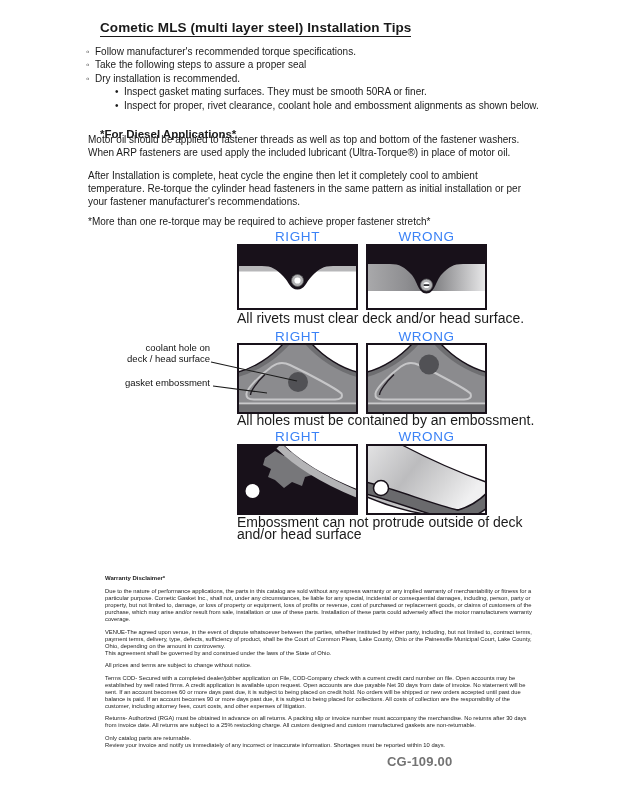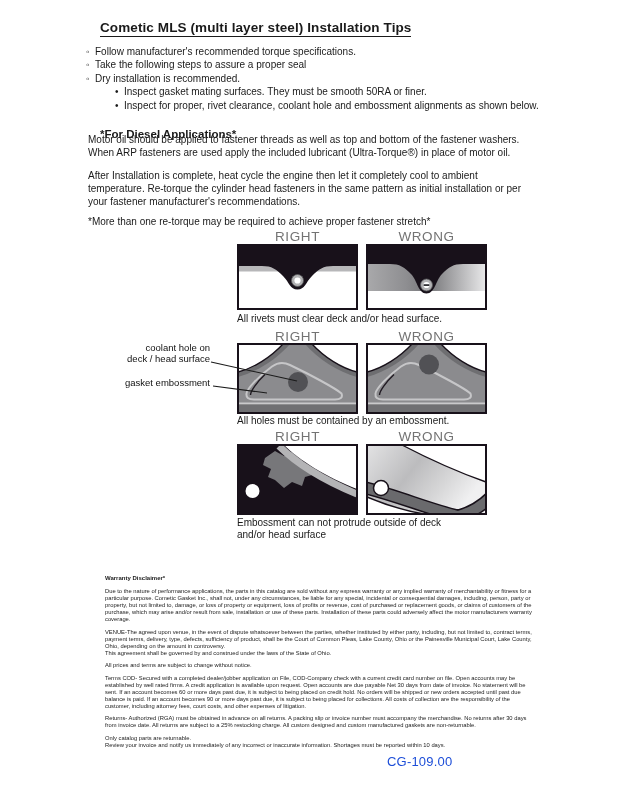--- a/index.html
+++ b/index.html
@@ -15,40 +15,40 @@
   .marker{width:9px;flex:0 0 9px;}
   .bullet-row.lvl1 .marker::before{content:"◦";font-size:10px;}
   .bullet-row.lvl2 .marker::before{content:"•";font-size:10px;}
 
   .diesel-heading{position:absolute;left:88px;top:116px;margin:12px;font-size:11.5px;font-weight:bold;}
   .body-para{position:absolute;left:88px;margin:0;width:440px;font-size:10px;line-height:13px;white-space:pre-line;}
   .p1{top:133px;}
   .p2{top:169px;}
   .p3{top:196px;margin-top:19px;}
 
-  .dg-label{position:absolute;width:121px;text-align:center;font-size:13.5px;letter-spacing:0.6px;color:#737373;}
+  .dg-label{position:absolute;width:121px;text-align:center;font-size:13.5px;letter-spacing:0.6px;color:#3b82f6;}
   .dg-box{position:absolute;width:121px;}
   .dg-box svg{display:block;width:121px;}
-  .dg-caption{position:absolute;left:237px;font-size:10px;line-height:11.5px;white-space:pre-line;}
+  .dg-caption{position:absolute;left:237px;font-size:14px;line-height:11.5px;white-space:pre-line;}
 
   .r1-label{top:229px;} .r1-box{top:244px;height:66px;} .r1-cap{top:313px;}
   .r2-label{top:329px;} .r2-box{top:343px;height:71px;} .r2-cap{top:415px;text-align:right;}
   .r3-label{top:429px;} .r3-box{top:444px;height:71px;} .r3-cap{top:517px;}
   .col-right{left:237px;} .col-wrong{left:366px;}
 
   .annotation{position:absolute;left:56px;width:154px;text-align:right;font-size:9.5px;
               line-height:10.5px;white-space:pre-line;color:#111;}
   .ann1{top:343px;} .ann2{top:378px;}
   .leader-svg{position:absolute;left:205px;top:352px;width:105px;height:45px;overflow:visible;pointer-events:none;}
 
   .legal{position:absolute;left:105px;top:575px;width:427px;font-size:5.8px;line-height:7px;color:#222;}
   .legal h3{margin:0 0 6px 0;font-size:6px;font-weight:bold;}
   .legal p{margin:0 0 5.5px 0;white-space:pre-line;}
 
-  .doc-number{position:absolute;left:387px;top:754px;font-size:13px;color:#1d4ed8;letter-spacing:0.2px;}
+  .doc-number{position:absolute;left:387px;top:754px;font-size:13px;color:#737373;letter-spacing:0.2px;font-weight:bold;}
 </style>
 </head>
 <body>
 
 <div class="page">
 
   <h1 class="title">Cometic MLS (multi layer steel) Installation Tips</h1>
 
   <div class="bullets">
     <div class="bullet-row lvl1">

